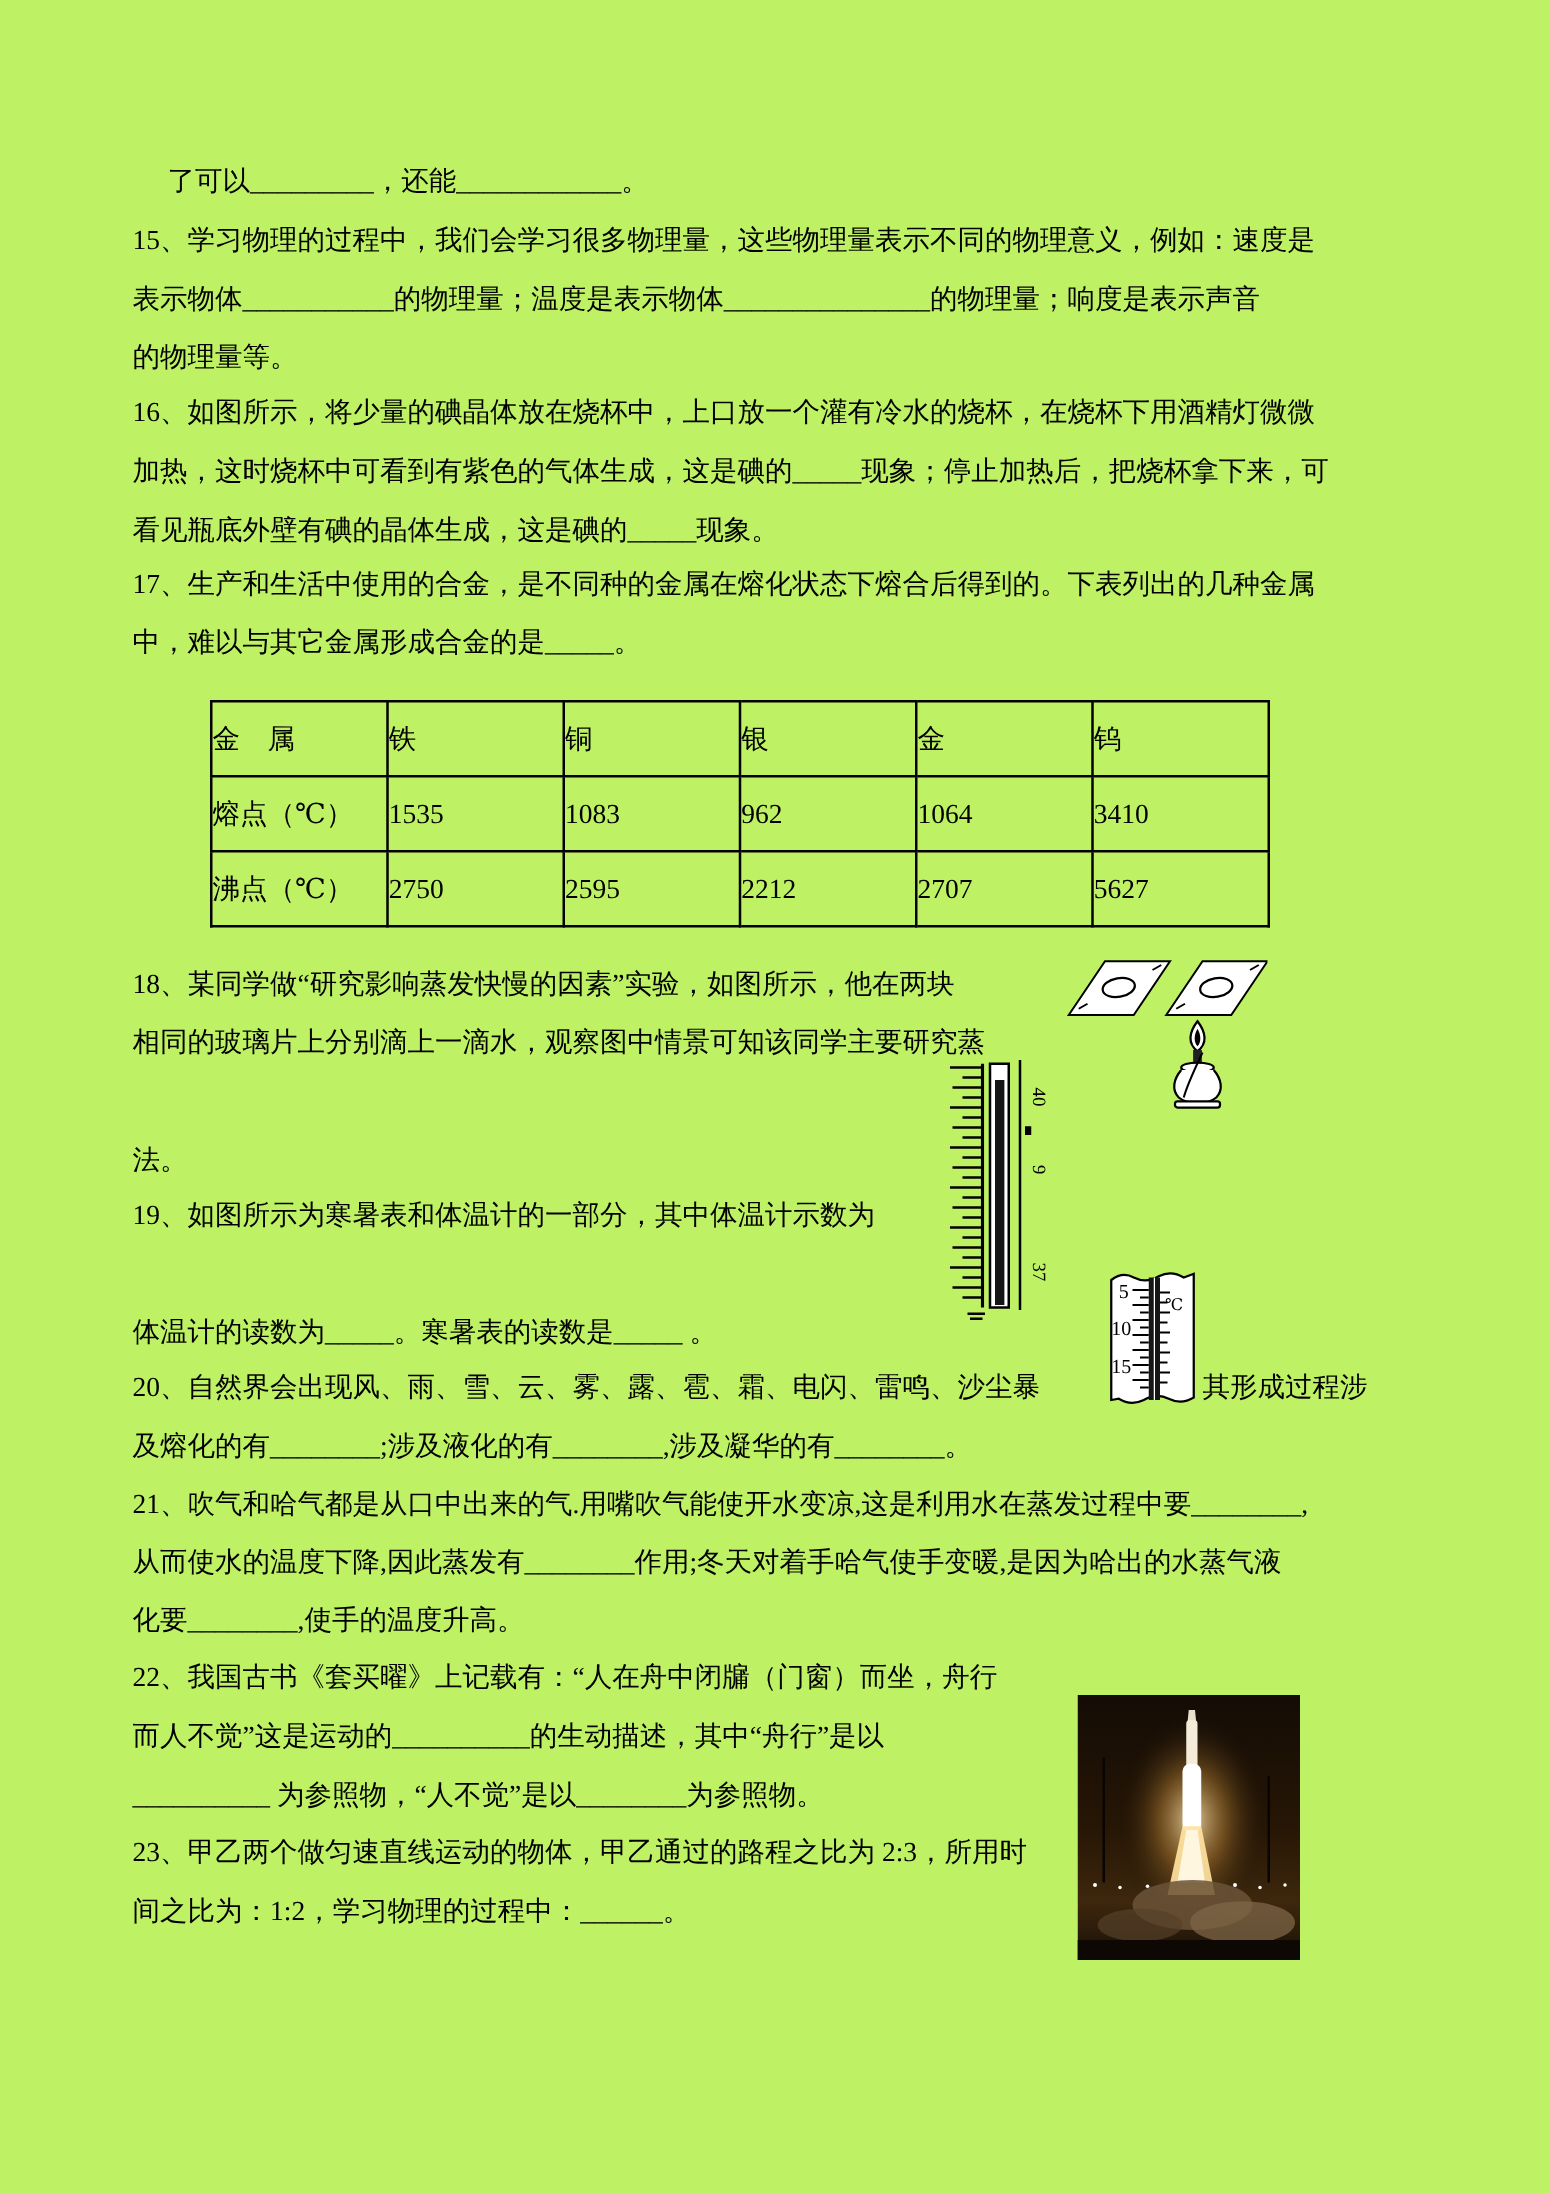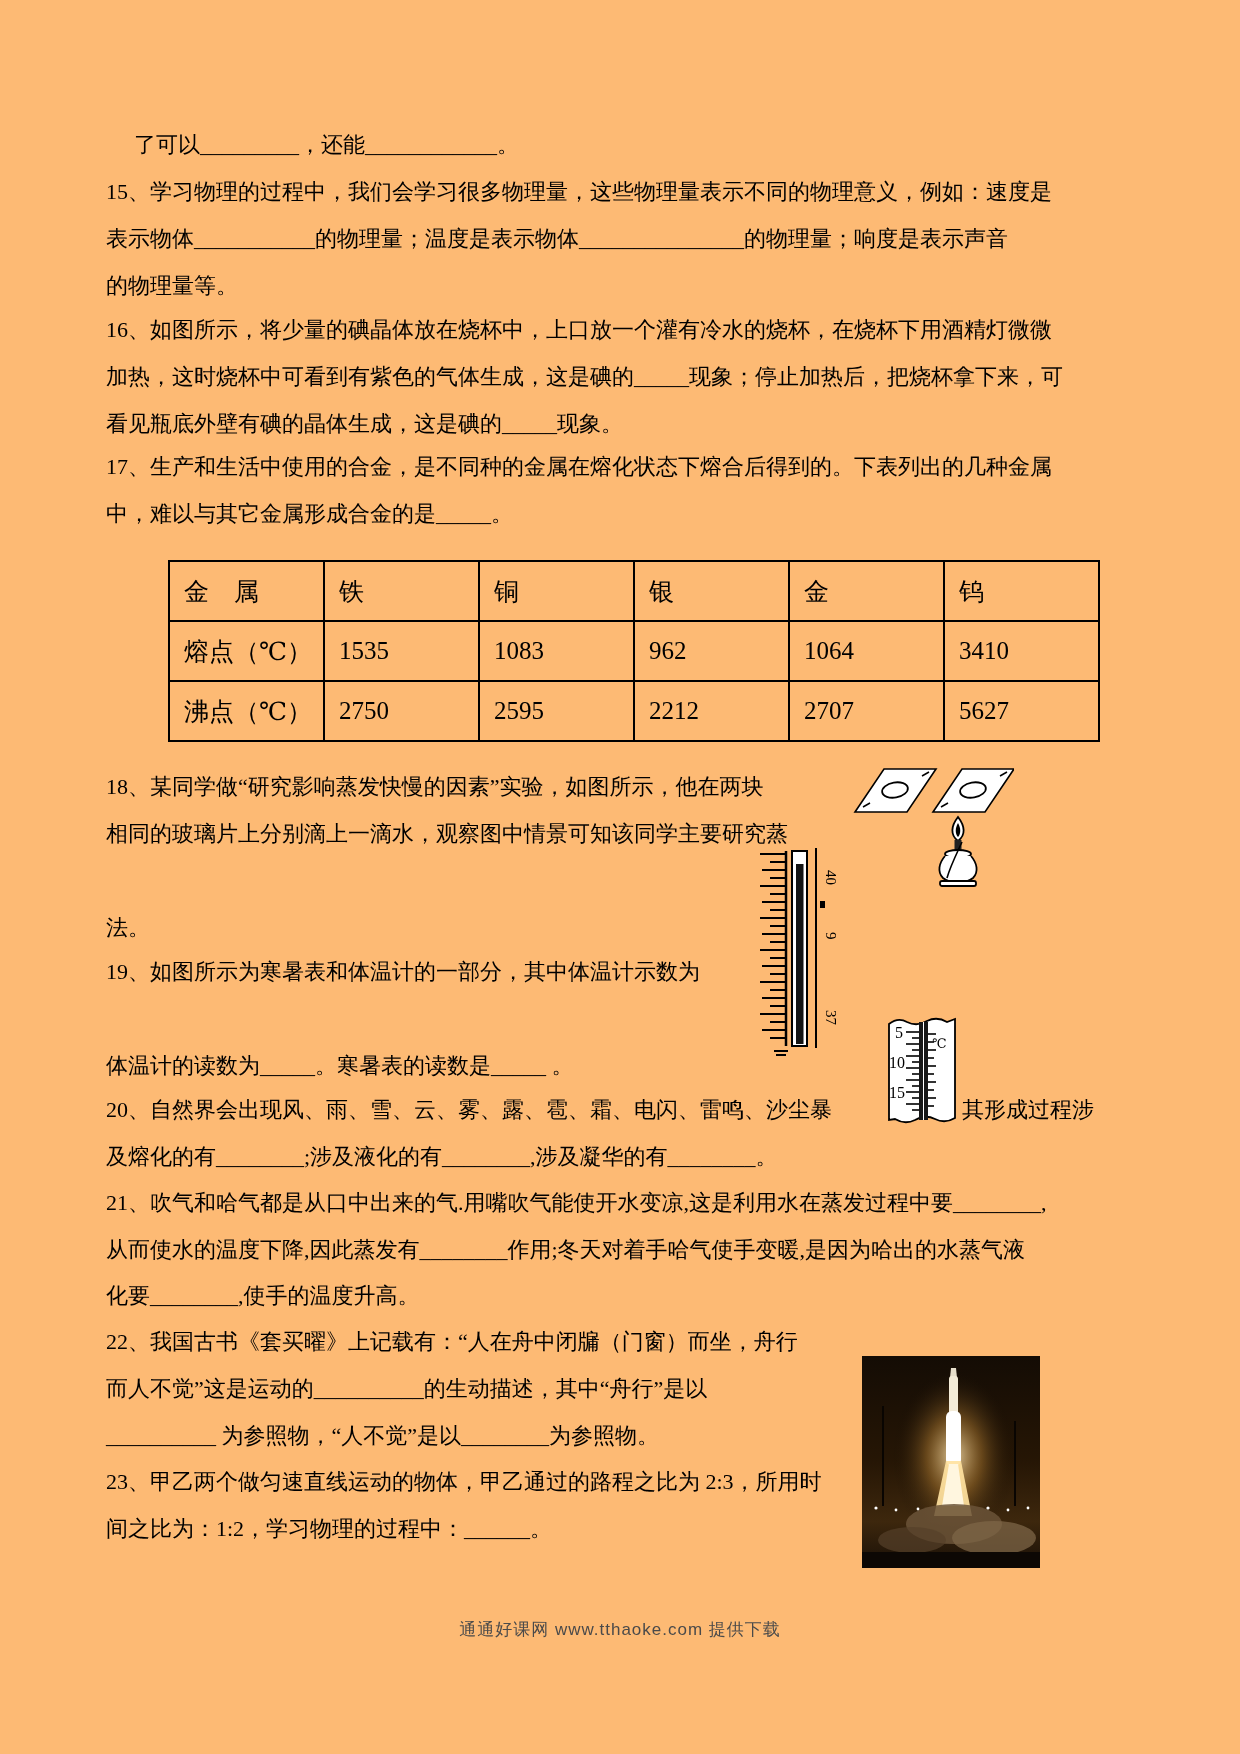--- a/index.html
+++ b/index.html
@@ -1,20 +1,20 @@
 <!DOCTYPE html>
 <html><head>
 <meta charset="utf-8">
 <style>
   html,body{margin:0;padding:0;background:#888;}
   .page{
     position:relative;
     width:1240px;height:1754px;
     margin:0 auto;
-    background:#fdba74;
+    background:#bef264;
     font-family:"Liberation Serif","DejaVu Serif",serif;
     color:#000;
     overflow:hidden;
     text-decoration:underline;
   }
   .ln{
     position:absolute;
     left:106px;
     font-size:22px;
     line-height:26px;
@@ -23,22 +23,22 @@
   }
   .metal-table{
     position:absolute;
     left:168px;top:560px;
     border-collapse:collapse;
     table-layout:fixed;
   }
   .metal-table td{
     border:2px solid #000;
     width:139px;height:58px;
-    font-size:25px;
-    padding:0 0 0 14px;
+    font-size:22px;
+    padding:0 0 0 0;
     vertical-align:middle;
     white-space:pre;
   }
   .fig{position:absolute;}
   .fig svg{display:block;}
   .footer{
     position:absolute;
     top:1618px;left:0;width:100%;
     text-align:center;
     font-size:17px;
@@ -261,15 +261,14 @@
         <circle cx="34" cy="154" r="1.4"></circle>
         <circle cx="56" cy="153" r="1.4"></circle>
         <circle cx="126" cy="152" r="1.6"></circle>
         <circle cx="146" cy="154" r="1.4"></circle>
         <circle cx="166" cy="152" r="1.4"></circle>
       </g>
       <rect x="0" y="196" width="178" height="16" fill="#0d0804"></rect>
     </svg>
   </div>
 
-  <div class="footer">通通好课网 www.tthaoke.com 提供下载</div>
 
 </div>
 
 </body></html>

